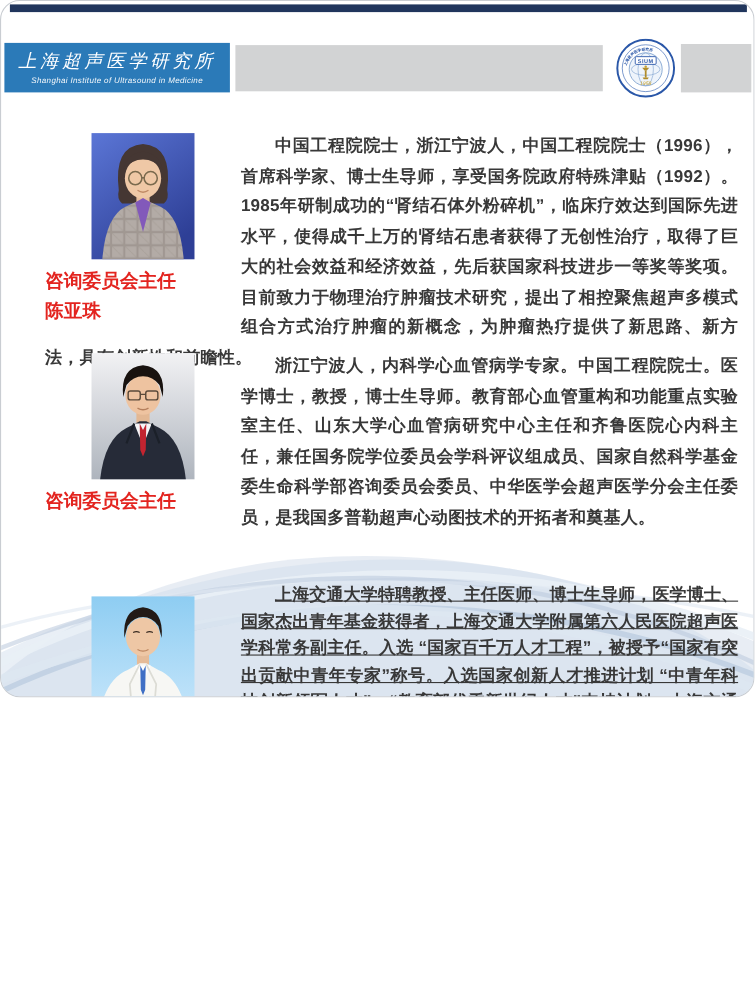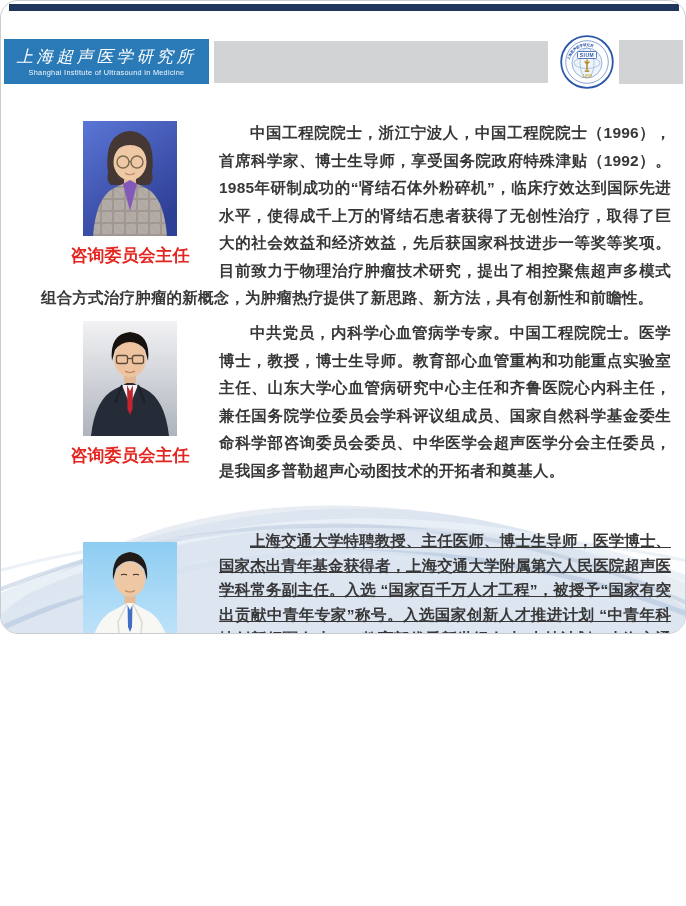--- a/index.html
+++ b/index.html
@@ -13,33 +13,33 @@
 
   
   .topbar { position:absolute; top:3px; left:8px; width:670px; height:7px; background:#20355c; z-index:2; }
   .header { position:absolute; top:0; left:0; right:0; height:95px; z-index:2; }
   .org-box {
     position:absolute; top:38px; left:3px; width:205px; height:45px;
     background:#2b7ab8; color:#ffffff; text-align:center;
     display:flex; flex-direction:column; justify-content:center;
   }
   .org-cn { font-size:16.5px; font-style:italic; letter-spacing:3.5px; line-height:19px; }
-  .org-en { font-size:7.3px; letter-spacing:0.3px; margin-top:2px; opacity:.95; }
+  .org-en { font-size:7.3px; font-style:italic; letter-spacing:0.3px; margin-top:2px; opacity:.95; }
   .hbar { position:absolute; background:#d2d3d4; }
   .hbar-left  { top:40px; left:213px; width:334px; height:42px; }
   .hbar-right { top:39px; left:618px; width:64px;  height:44px; }
   .logo { position:absolute; top:34px; left:559px; width:54px; height:54px; }
 
   
   .profile { position:absolute; left:0; right:0; z-index:1; padding:0 14px 0 40px; }
   .profile-1 { top:118px; }
   .profile-2 { top:318px; }
   .profile-3 { top:528px; }
 
-  .photo-col { float:left; width:178px; text-align:center; }
+  .photo-col { float:left; width:178px; text-align:left; }
   .photo { width:94px; height:115px; margin:2px auto 0; display:block; }
   .profile-3 .photo { margin-top:13px; }
   .profile-3 .photo-col { margin-bottom:12px; }
   .caption { margin-top:6px; color:#e3241f; font-weight:bold; font-size:17px; line-height:27px; }
 
   .bio {
     margin:0; color:#383838; font-weight:bold;
     font-size:15.5px; line-height:27.5px; letter-spacing:0.2px;
     text-align:justify; text-indent:2em;
   }
@@ -110,20 +110,21 @@
           <circle cx="40" cy="41" r="6"></circle>
             <circle cx="54" cy="41" r="6"></circle>
             <path d="M46,40.5 H48"></path>
         </g>
         <path d="M42,52 Q47,55.5 52,52" stroke="#c08a66" stroke-width="1.2" fill="none"></path>
         <path d="M10,115 Q13,76 31,67 L44,61 H50 L63,67 Q81,76 84,115 Z" fill="url(#plaid1)"></path>
         <path d="M40,63 L47,90 L54,63 L47,59 Z" fill="#8259ba"></path>
       </svg>
       <div class="caption">
         <div>咨询委员会主任</div>
+        <div>陈亚珠</div>
       </div>
     </div>
     <p class="bio">中国工程院院士，浙江宁波人，中国工程院院士（1996），首席科学家、博士生导师，享受国务院政府特殊津贴（1992）。1985年研制成功的“肾结石体外粉碎机”，临床疗效达到国际先进水平，使得成千上万的肾结石患者获得了无创性治疗，取得了巨大的社会效益和经济效益，先后获国家科技进步一等奖等奖项。目前致力于物理治疗肿瘤技术研究，提出了相控聚焦超声多模式组合方式治疗肿瘤的新概念，为肿瘤热疗提供了新思路、新方法，具有创新性和前瞻性。</p>
   </section>
 
   <section class="profile profile-2">
     <div class="photo-col">
       <svg class="photo" viewBox="0 0 94 115">
         <defs>
           <linearGradient id="bg2" x1="0" y1="0" x2="0" y2="1">
@@ -143,21 +144,21 @@
         <path d="M42,50 Q47,53 52,50" stroke="#b57f5c" stroke-width="1.2" fill="none"></path>
         <path d="M8,115 Q12,78 32,68 L44,62 H50 L62,68 Q82,78 86,115 Z" fill="#262b38"></path>
         <path d="M39,64 L47,84 L55,64 Z" fill="#f4f4f6"></path>
         <path d="M44,64 L47,70 L50,64 L49.5,88 L47,94 L44.5,88 Z" fill="#c22430"></path>
         <path d="M39,64 L32,82 M55,64 L62,82" stroke="#1b2029" stroke-width="2" fill="none"></path>
       </svg>
       <div class="caption">
         <div>咨询委员会主任</div>
       </div>
     </div>
-    <p class="bio">中共党员，内科学心血管病学专家。中国工程院院士。医学博士，教授，博士生导师。教育部心血管重构和功能重点实验室主任、山东大学心血管病研究中心主任和齐鲁医院心内科主任，兼任国务院学位委员会学科评议组成员、国家自然科学基金委生命科学部咨询委员会委员、中华医学会超声医学分会主任委员，是我国多普勒超声心动图技术的开拓者和奠基人。</p>
+    <p class="bio">浙江宁波人，内科学心血管病学专家。中国工程院院士。医学博士，教授，博士生导师。教育部心血管重构和功能重点实验室主任、山东大学心血管病研究中心主任和齐鲁医院心内科主任，兼任国务院学位委员会学科评议组成员、国家自然科学基金委生命科学部咨询委员会委员、中华医学会超声医学分会主任委员，是我国多普勒超声心动图技术的开拓者和奠基人。</p>
   </section>
 
   <section class="profile profile-3">
     <div class="photo-col">
       <svg class="photo" viewBox="0 0 94 115">
         <defs>
           <linearGradient id="bg3" x1="0" y1="0" x2="0" y2="1">
             <stop offset="0" stop-color="#8ecdf2"></stop>
               <stop offset="1" stop-color="#c9e7fb"></stop>
           </linearGradient>

